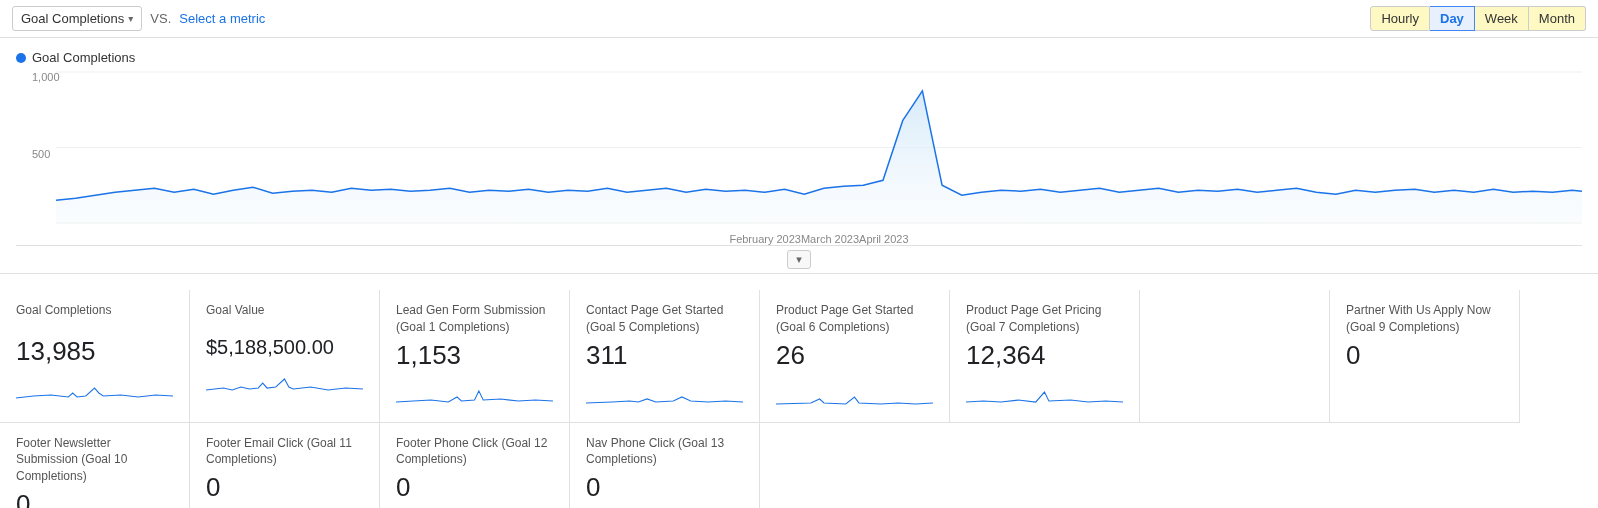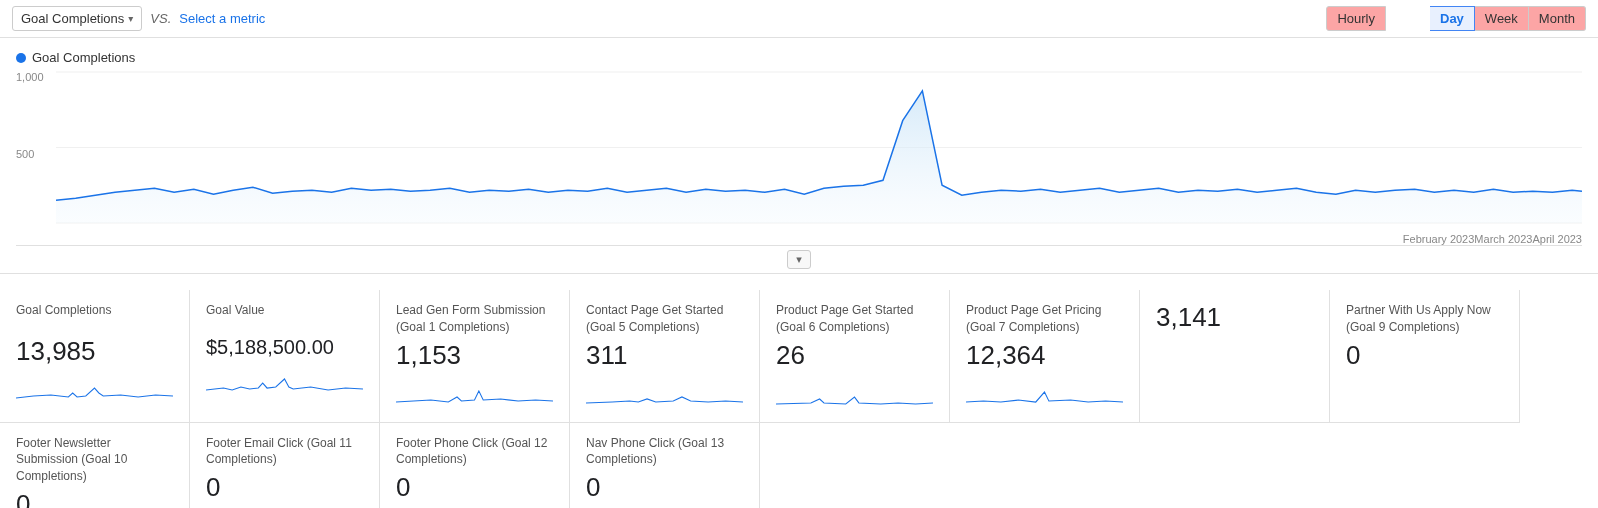--- a/index.html
+++ b/index.html
@@ -14,56 +14,56 @@
       border-bottom: 1px solid #e0e0e0;
     }
     .toolbar-left { display: flex; align-items: center; gap: 8px; }
     .metric-dropdown {
       display: flex; align-items: center; gap: 4px;
       border: 1px solid #ccc; border-radius: 3px;
       padding: 4px 8px; cursor: pointer; background: #fff;
       font-size: 13px; color: #333;
     }
     .metric-dropdown .arrow { font-size: 10px; color: #666; }
-    .vs-label { color: #666; font-size: 13px; font-style: italic; }
+    .vs-label { color: #666; font-size: 13px; }
     .select-metric { color: #1a73e8; text-decoration: none; font-size: 13px; cursor: pointer; }
     .time-buttons { display: flex; gap: 0; }
     .time-btn {
-      border: 1px solid #ccc; background: #fca5a5; padding: 4px 10px;
+      border: 1px solid #ccc; background: #fef9c3; padding: 4px 10px;
       font-size: 13px; cursor: pointer; color: #333;
       border-left: none;
     }
     .time-btn:first-child { border-left: 1px solid #ccc; border-radius: 3px 0 0 3px; }
     .time-btn:last-child { border-radius: 0 3px 3px 0; }
-    .time-btn.active { background: #e8f0fe; color: #1a73e8; font-weight: bold; border-color: #4285f4; margin-left: 44px; }
+    .time-btn.active { background: #e8f0fe; color: #1a73e8; font-weight: bold; border-color: #4285f4; }
 
     
     .chart-area {
       padding: 12px 16px 0 16px;
       position: relative;
     }
     .chart-legend { display: flex; align-items: center; gap: 6px; margin-bottom: 6px; }
     .legend-dot { width: 10px; height: 10px; border-radius: 50%; background: #1a73e8; }
     .legend-label { font-size: 13px; color: #333; }
     .chart-container {
       position: relative;
       height: 175px;
       border-bottom: 1px solid #e0e0e0;
     }
     .y-axis-labels {
-      position: absolute; left: 0; top: 0; bottom: 20px;
+      position: absolute; left: 16px; top: 0; bottom: 20px;
       display: flex; flex-direction: column; justify-content: space-between;
       font-size: 11px; color: #888; width: 40px;
     }
     .chart-svg-wrap {
       position: absolute; left: 40px; right: 0; top: 0; bottom: 20px;
     }
     .x-axis-labels {
       position: absolute; bottom: 0; left: 40px; right: 0;
-      display: flex; justify-content: flex-end;
+      display: flex; justify-content: center;
       font-size: 11px; color: #888; margin-top: 40px;
     }
     .chart-divider {
       display: flex; justify-content: center; padding: 4px 0;
     }
     .chart-expand-btn {
       border: 1px solid #ccc; background: #f8f8f8; border-radius: 3px;
       padding: 2px 8px; cursor: pointer; font-size: 11px; color: #666;
     }
 
@@ -211,21 +211,20 @@
   </div>
   <div class="metric-card">
     <div class="metric-title">Product Page Get Pricing (Goal 7 Completions)</div>
     <div class="metric-value">12,364</div>
     <svg class="mini-chart" viewBox="0 0 180 30" preserveAspectRatio="none">
       <polyline points="0,25 20,24 40,25 60,23 80,25 90,15 95,24 120,23 140,25 160,24 180,25" fill="none" stroke="#1a73e8" stroke-width="1.2"></polyline>
     </svg>
   </div>
 
   <div class="metric-card">
-    <div class="metric-value">3,141</div>
 
   </div>
   <div class="metric-card">
     <div class="metric-title">Partner With Us Apply Now (Goal 9 Completions)</div>
     <div class="metric-value">0</div>
 
   </div>
   <div class="metric-card">
     <div class="metric-title">Footer Newsletter Submission (Goal 10 Completions)</div>
     <div class="metric-value">0</div>

